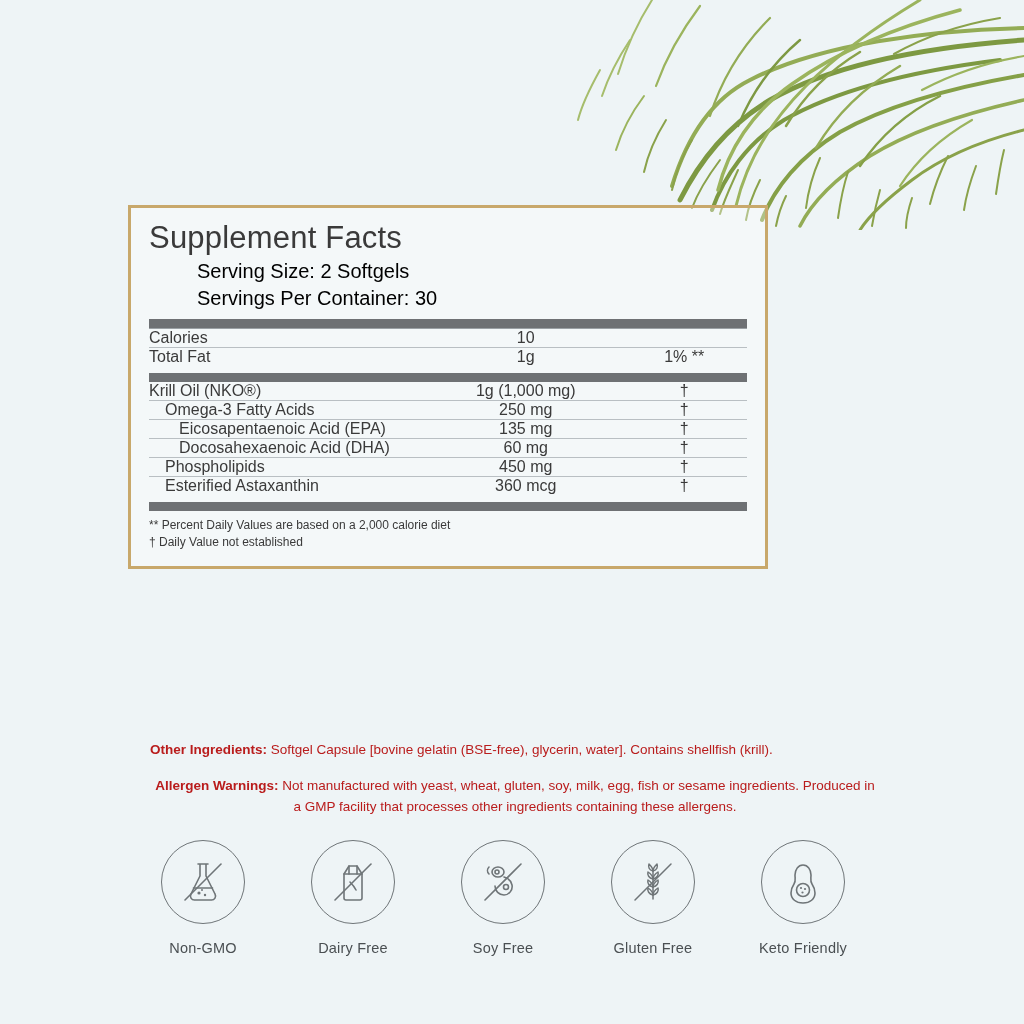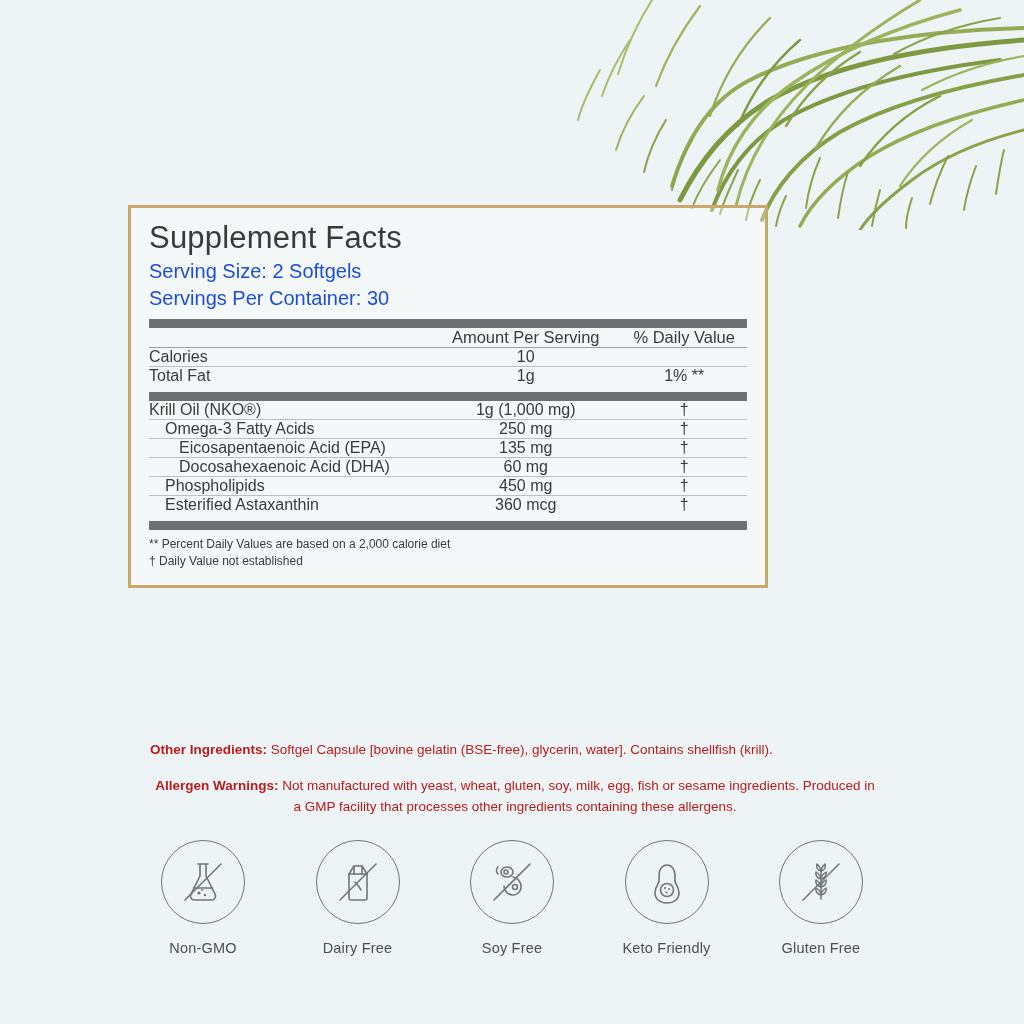--- a/index.html
+++ b/index.html
@@ -40,22 +40,23 @@
   .facts-title {
     font-size: 31px;
     font-weight: 400;
     letter-spacing: 0.2px;
     color: #3a3a3a;
     margin: 3px 0 2px 0;
     line-height: 1.12;
   }
   .facts-sub {
     font-size: 20px;
-    color: #1d4ed8;
+    color: #000000;
     line-height: 1.35;
+    margin-left: 48px;
   }
   .rule-thick {
     height: 9px;
     background: #6e7174;
     margin: 7px 0 0 0;
   }
   .rule-thin {
     height: 1px;
     background: #9aa0a4;
   }
@@ -116,21 +117,21 @@
   .ingredients b { font-weight: bold; }
   .ing-1 { text-align: left; }
 
   
   .badges {
     position: absolute;
     left: 128px;
     top: 840px;
     width: 768px;
     display: flex;
-    justify-content: space-between;
+    justify-content: flex-start;
     align-items: flex-start;
   }
   .badge {
     width: 150px;
     text-align: center;
   }
   .badge .circle {
     width: 82px;
     height: 82px;
     border: 1.6px solid #6f7578;
@@ -195,29 +196,20 @@
   </svg>
 </div>
 
 <div class="facts-panel">
   <div class="facts-title">Supplement Facts</div>
   <div class="facts-sub">Serving Size: 2 Softgels</div>
   <div class="facts-sub">Servings Per Container: 30</div>
 
   <div class="rule-thick"></div>
 
-  <table class="facts">
-    <tbody>
-        <tr class="hdr-row">
-      <td class="col-name"></td>
-      <td class="col-amt">Amount Per Serving</td>
-      <td class="col-dv">% Daily Value</td>
-    </tr>
-  </tbody>
-    </table>
   <div class="rule-thin"></div>
 
   <table class="facts">
     <tbody>
         <tr class="data-row">
       <td class="col-name">Calories</td>
       <td class="col-amt">10</td>
       <td class="col-dv"></td>
     </tr>
     <tr class="data-row noline">
@@ -316,46 +308,46 @@
       <svg width="56" height="56" viewBox="0 0 56 56" fill="none" stroke="#6f7578" stroke-width="1.6" stroke-linecap="round" stroke-linejoin="round">
         <path d="M17 18c0-3 3-5 6-5s6 2 6 5-3 5-6 5-6-2-6-5z"></path>
         <path d="M29 23c4 1 7 4 8 8 1 5-3 10-8 10s-9-4-9-9"></path>
         <circle cx="22" cy="18" r="2"></circle>
         <circle cx="31" cy="33" r="2.5"></circle>
         <path d="M14 20c-2-2-2-5 0-7"></path>
         <path d="M10 46L46 10"></path>
       </svg>
     </div>
     <div class="label">Soy Free</div>
-  </div>
-
-  <div class="badge">
-    <div class="circle">
-      <svg width="56" height="56" viewBox="0 0 56 56" fill="none" stroke="#6f7578" stroke-width="1.6" stroke-linecap="round" stroke-linejoin="round">
-        <path d="M28 11c5 0 8 5 8 10 0 4-1 6 1 9 2 3 3 6 3 9 0 6-5 10-12 10s-12-4-12-10c0-3 1-6 3-9 2-3 1-5 1-9 0-5 3-10 8-10z"></path>
-        <circle cx="28" cy="36" r="6.5"></circle>
-        <circle cx="26" cy="34" r="1.1" fill="#6f7578" stroke="none"></circle>
-        <circle cx="30" cy="35" r="1.1" fill="#6f7578" stroke="none"></circle>
-        <circle cx="27.5" cy="38.5" r="1.1" fill="#6f7578" stroke="none"></circle>
-      </svg>
-    </div>
-    <div class="label">Keto Friendly</div>
   </div>
 
   <div class="badge">
     <div class="circle">
       <svg width="56" height="56" viewBox="0 0 56 56" fill="none" stroke="#6f7578" stroke-width="1.5" stroke-linecap="round" stroke-linejoin="round">
         <path d="M28 45V17"></path>
         <path d="M28 17c0-3 2-5 4-7 1 3 0 6-4 7z"></path>
         <path d="M28 17c0-3-2-5-4-7-1 3 0 6 4 7z"></path>
         <path d="M28 25c0-3 2-5 5-7 1 3-1 6-5 7z"></path>
         <path d="M28 25c0-3-2-5-5-7-1 3 1 6 5 7z"></path>
         <path d="M28 33c0-3 2-5 5-7 1 3-1 6-5 7z"></path>
         <path d="M28 33c0-3-2-5-5-7-1 3 1 6 5 7z"></path>
         <path d="M28 41c0-3 2-5 5-7 1 3-1 6-5 7z"></path>
         <path d="M28 41c0-3-2-5-5-7-1 3 1 6 5 7z"></path>
         <path d="M10 46L46 10"></path>
       </svg>
     </div>
     <div class="label">Gluten Free</div>
   </div>
 
+  <div class="badge">
+    <div class="circle">
+      <svg width="56" height="56" viewBox="0 0 56 56" fill="none" stroke="#6f7578" stroke-width="1.6" stroke-linecap="round" stroke-linejoin="round">
+        <path d="M28 11c5 0 8 5 8 10 0 4-1 6 1 9 2 3 3 6 3 9 0 6-5 10-12 10s-12-4-12-10c0-3 1-6 3-9 2-3 1-5 1-9 0-5 3-10 8-10z"></path>
+        <circle cx="28" cy="36" r="6.5"></circle>
+        <circle cx="26" cy="34" r="1.1" fill="#6f7578" stroke="none"></circle>
+        <circle cx="30" cy="35" r="1.1" fill="#6f7578" stroke="none"></circle>
+        <circle cx="27.5" cy="38.5" r="1.1" fill="#6f7578" stroke="none"></circle>
+      </svg>
+    </div>
+    <div class="label">Keto Friendly</div>
+  </div>
+
 </div>
 
 </body></html>

